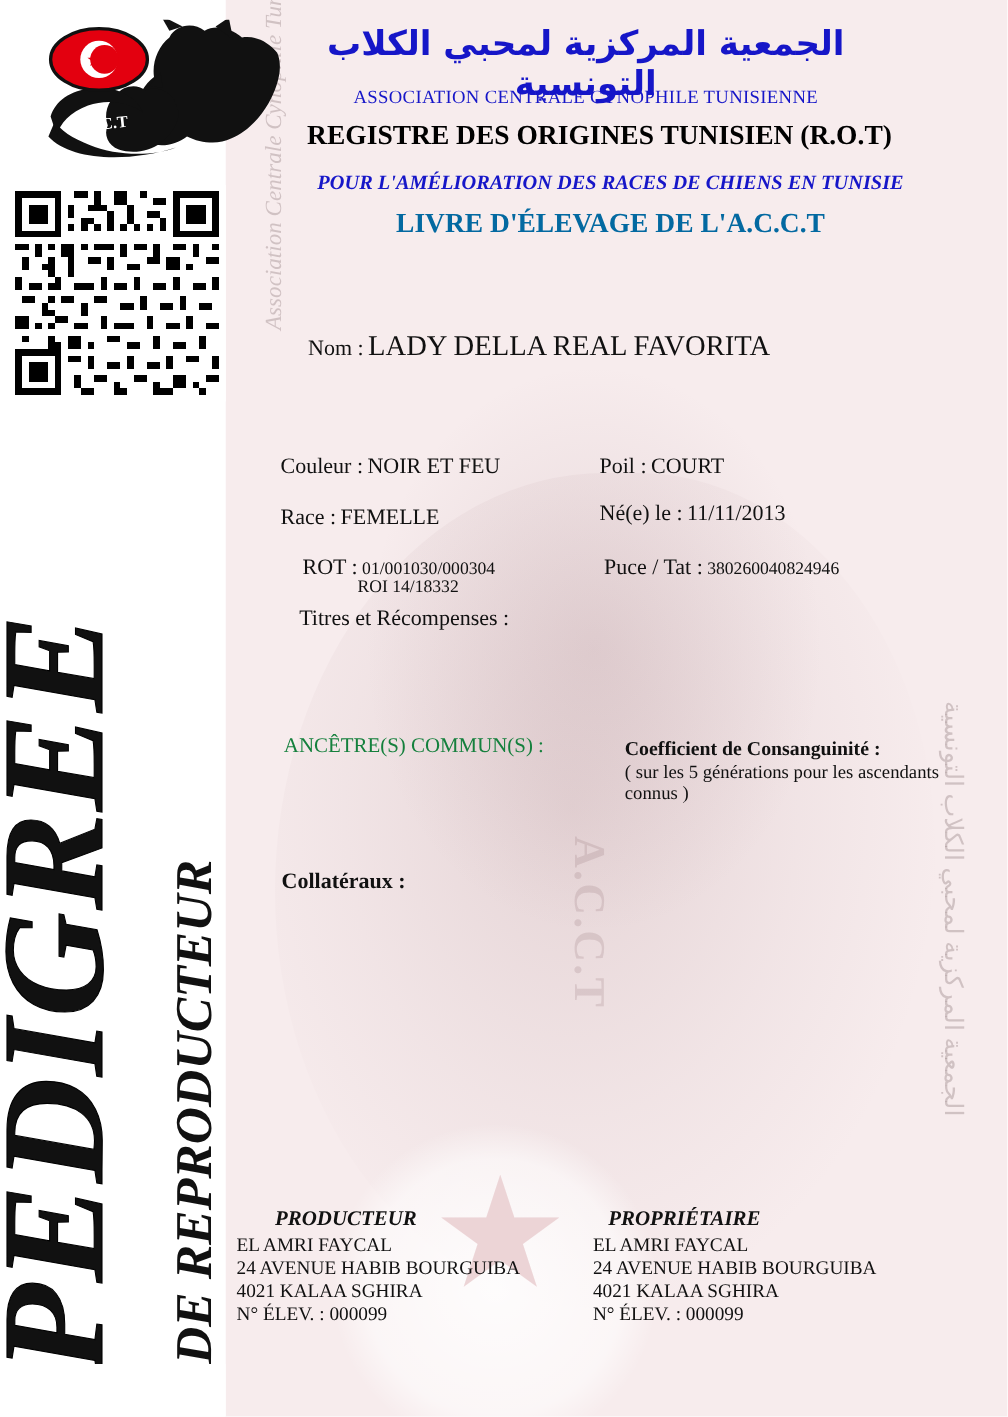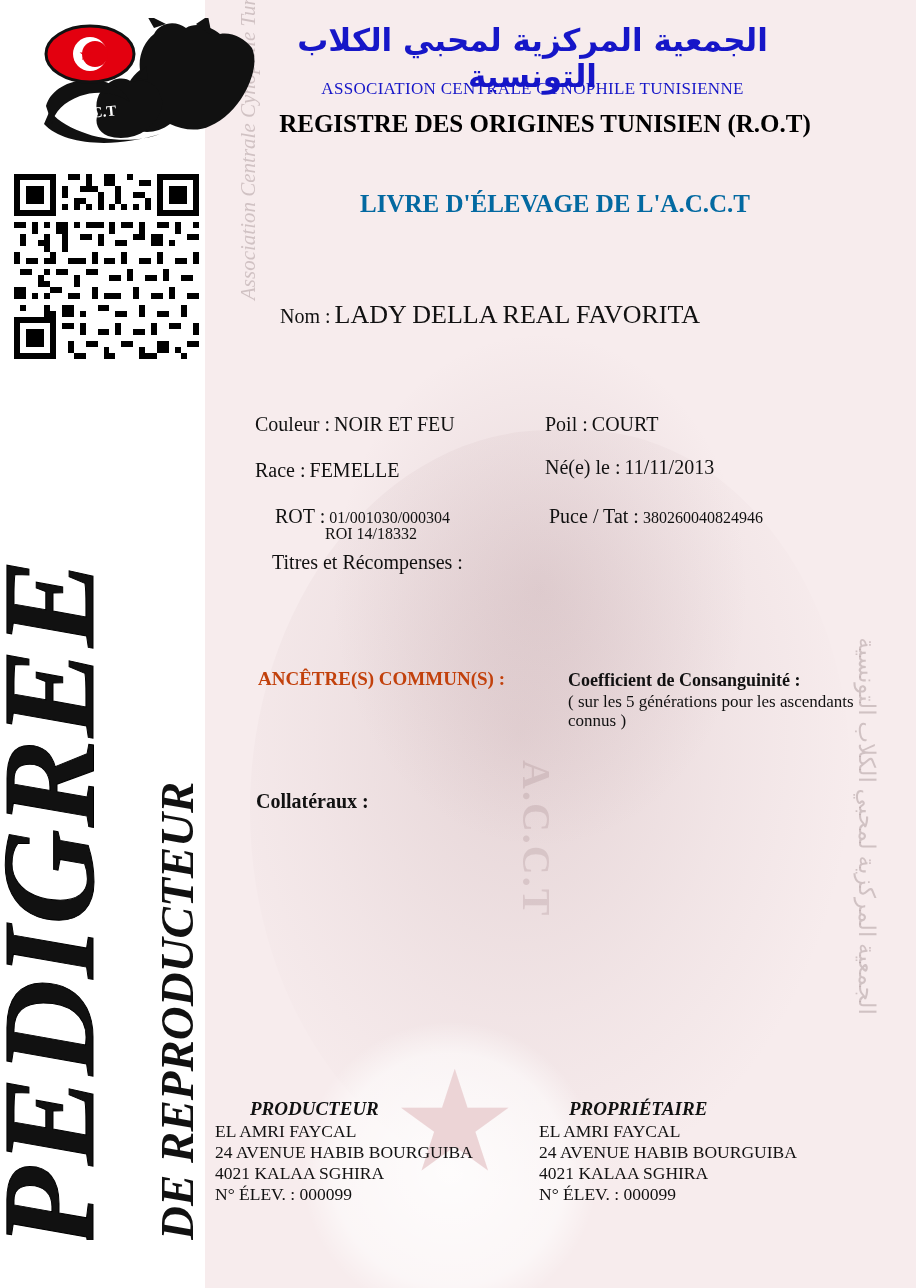--- a/index.html
+++ b/index.html
@@ -223,21 +223,21 @@
   .ne-row      { left: 545px; top: 456px; }
   .rot-row     { left: 275px; top: 505px; }
   .rot-row2    { left: 325px; top: 525px; }
   .puce-row    { left: 549px; top: 505px; }
   .titres-row  { left: 272px; top: 551px; }
 
   
   .anc-label {
     position: absolute;
     left: 258px; top: 668px;
-    font-size: 19px; font-weight: bold; color: #c2410c;
+    font-size: 19px; font-weight: normal; color: #15803d;
   }
   .coef-label {
     position: absolute;
     left: 568px; top: 670px;
     font-size: 18px; font-weight: bold; color: #111;
   }
   .coef-note {
     position: absolute;
     left: 568px; top: 692px;
     width: 300px;
@@ -259,21 +259,21 @@
   .foot .head {
     font-weight: bold;
     font-style: italic;
     font-size: 19px;
     display: block;
     margin-bottom: 2px;
   }
   .prod { left: 215px; top: 1098px; }
   .prod .head { margin-left: 35px; }
   .prop { left: 539px; top: 1098px; }
-  .prop .head { margin-left: 30px; }
+  .prop .head { margin-left: 14px; }
 </style>
 </head>
 <body>
 
 <div id="page">
 
   <div class="tint-main"></div>
   <div class="tint-left"></div>
 
   <div class="wm-dog"></div>
@@ -441,20 +441,21 @@
           <rect x="17" y="31" width="1" height="1"></rect>
           <rect x="23" y="31" width="2" height="1"></rect>
         <rect x="29" y="31" width="1" height="1"></rect>
       </g>
     </svg>
   </div>
 
   <div class="hdr-arabic">الجمعية المركزية لمحبي الكلاب التونسية</div>
   <div class="hdr-fr">ASSOCIATION CENTRALE CYNOPHILE TUNISIENNE</div>
   <div class="hdr-rot">REGISTRE DES ORIGINES TUNISIEN (R.O.T)</div>
+  <div class="hdr-amelioration">POUR L'AMÉLIORATION DES RACES DE CHIENS EN TUNISIE</div>
   <div class="hdr-livre">LIVRE D'ÉLEVAGE DE L'A.C.C.T</div>
 
   <div class="pedigree-word">PEDIGREE</div>
   <div class="dereprod-word">DE REPRODUCTEUR</div>
 
   <div class="fld nom-row">
     <span class="lbl">Nom :</span>
     <span class="val">LADY DELLA REAL FAVORITA</span>
   </div>
 

